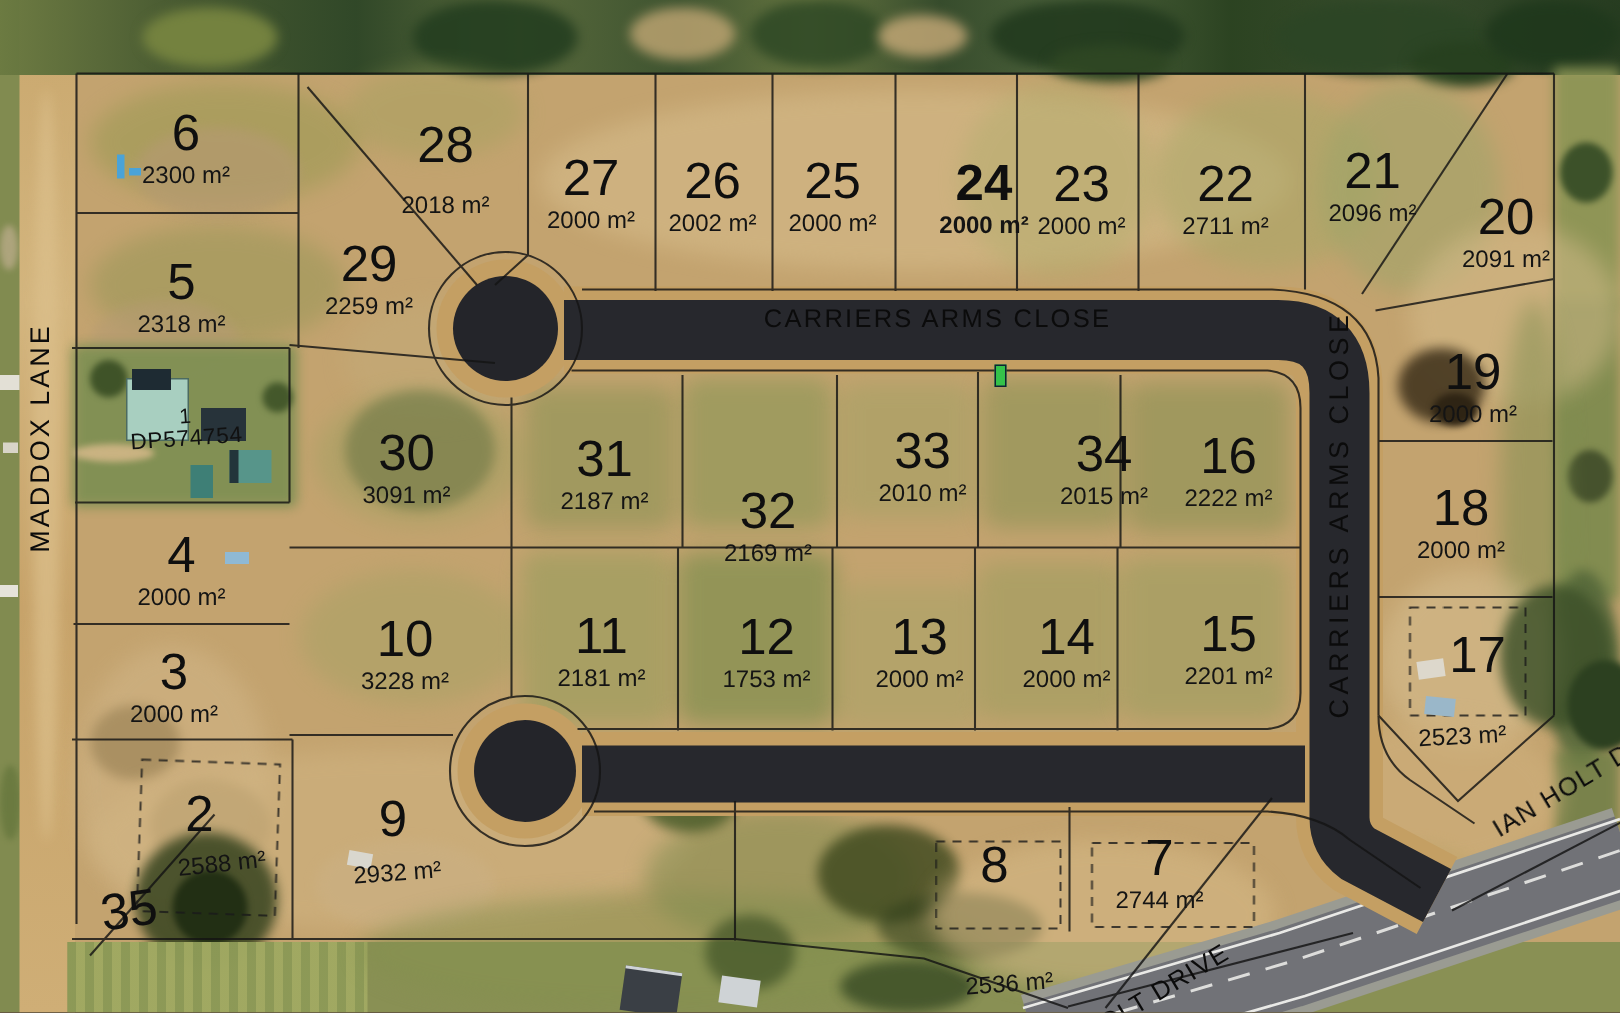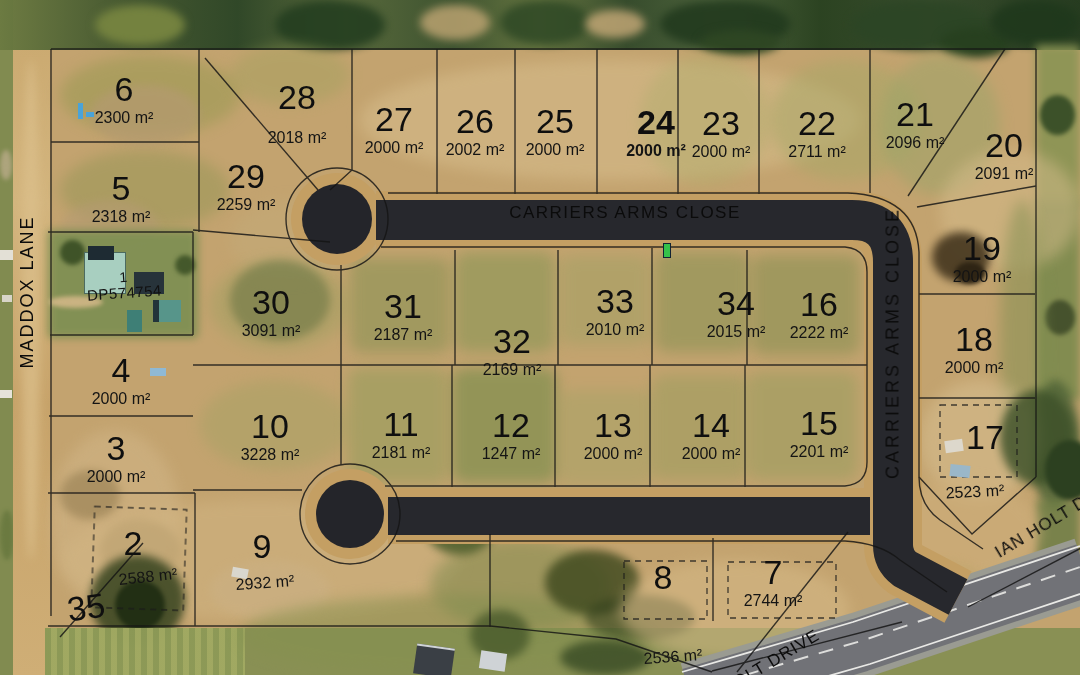--- a/index.html
+++ b/index.html
@@ -309,21 +309,21 @@
       <div class="lot-label" style="left: 270px; top: 436px;">
         <div class="lot-num">10</div>
         <div class="lot-area">3228 m²</div>
       </div>
       <div class="lot-label" style="left: 401px; top: 434px;">
         <div class="lot-num">11</div>
         <div class="lot-area">2181 m²</div>
       </div>
       <div class="lot-label" style="left: 511px; top: 435px;">
         <div class="lot-num">12</div>
-        <div class="lot-area">1247 m²</div>
+        <div class="lot-area">1753 m²</div>
       </div>
       <div class="lot-label" style="left: 613px; top: 435px;">
         <div class="lot-num">13</div>
         <div class="lot-area">2000 m²</div>
       </div>
       <div class="lot-label" style="left: 711px; top: 435px;">
         <div class="lot-num">14</div>
         <div class="lot-area">2000 m²</div>
       </div>
       <div class="lot-label" style="left: 819px; top: 433px;">

